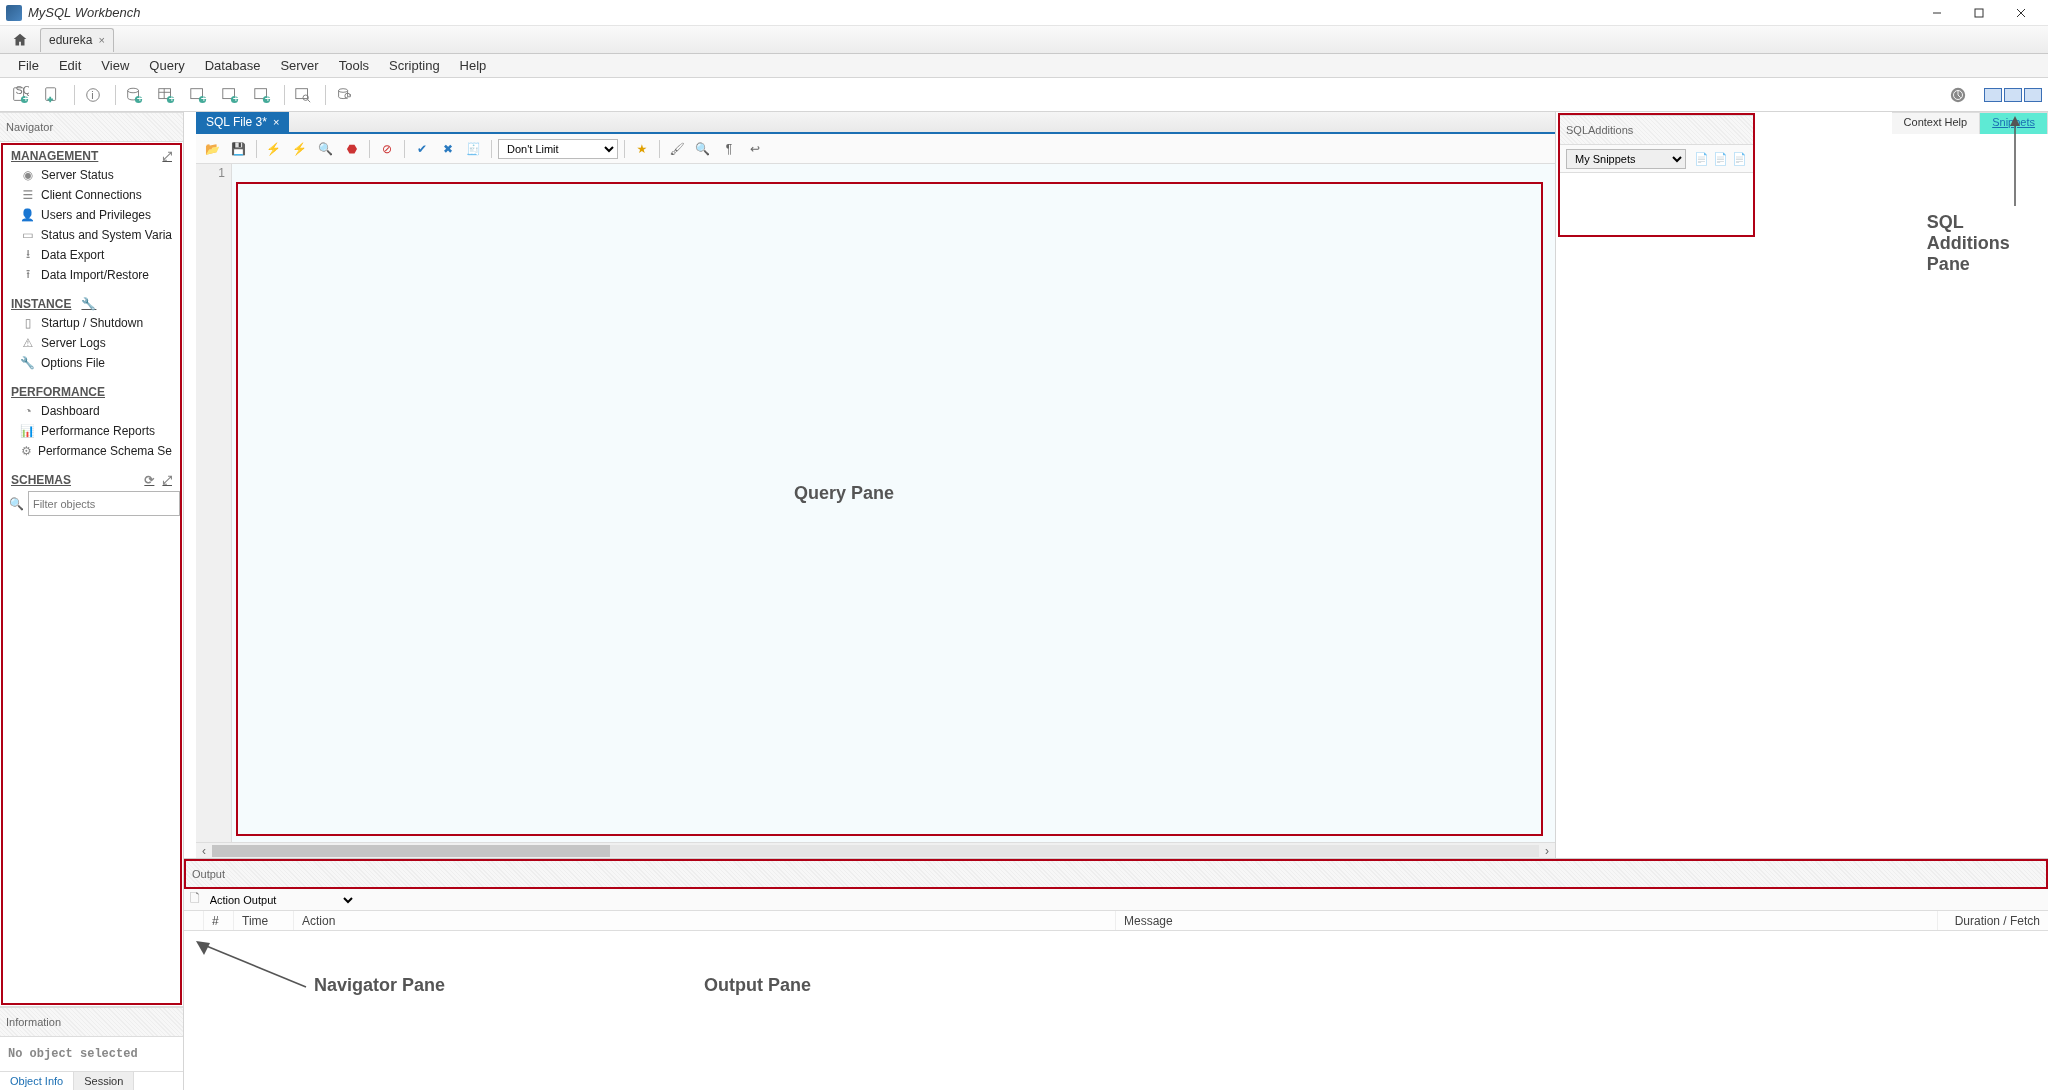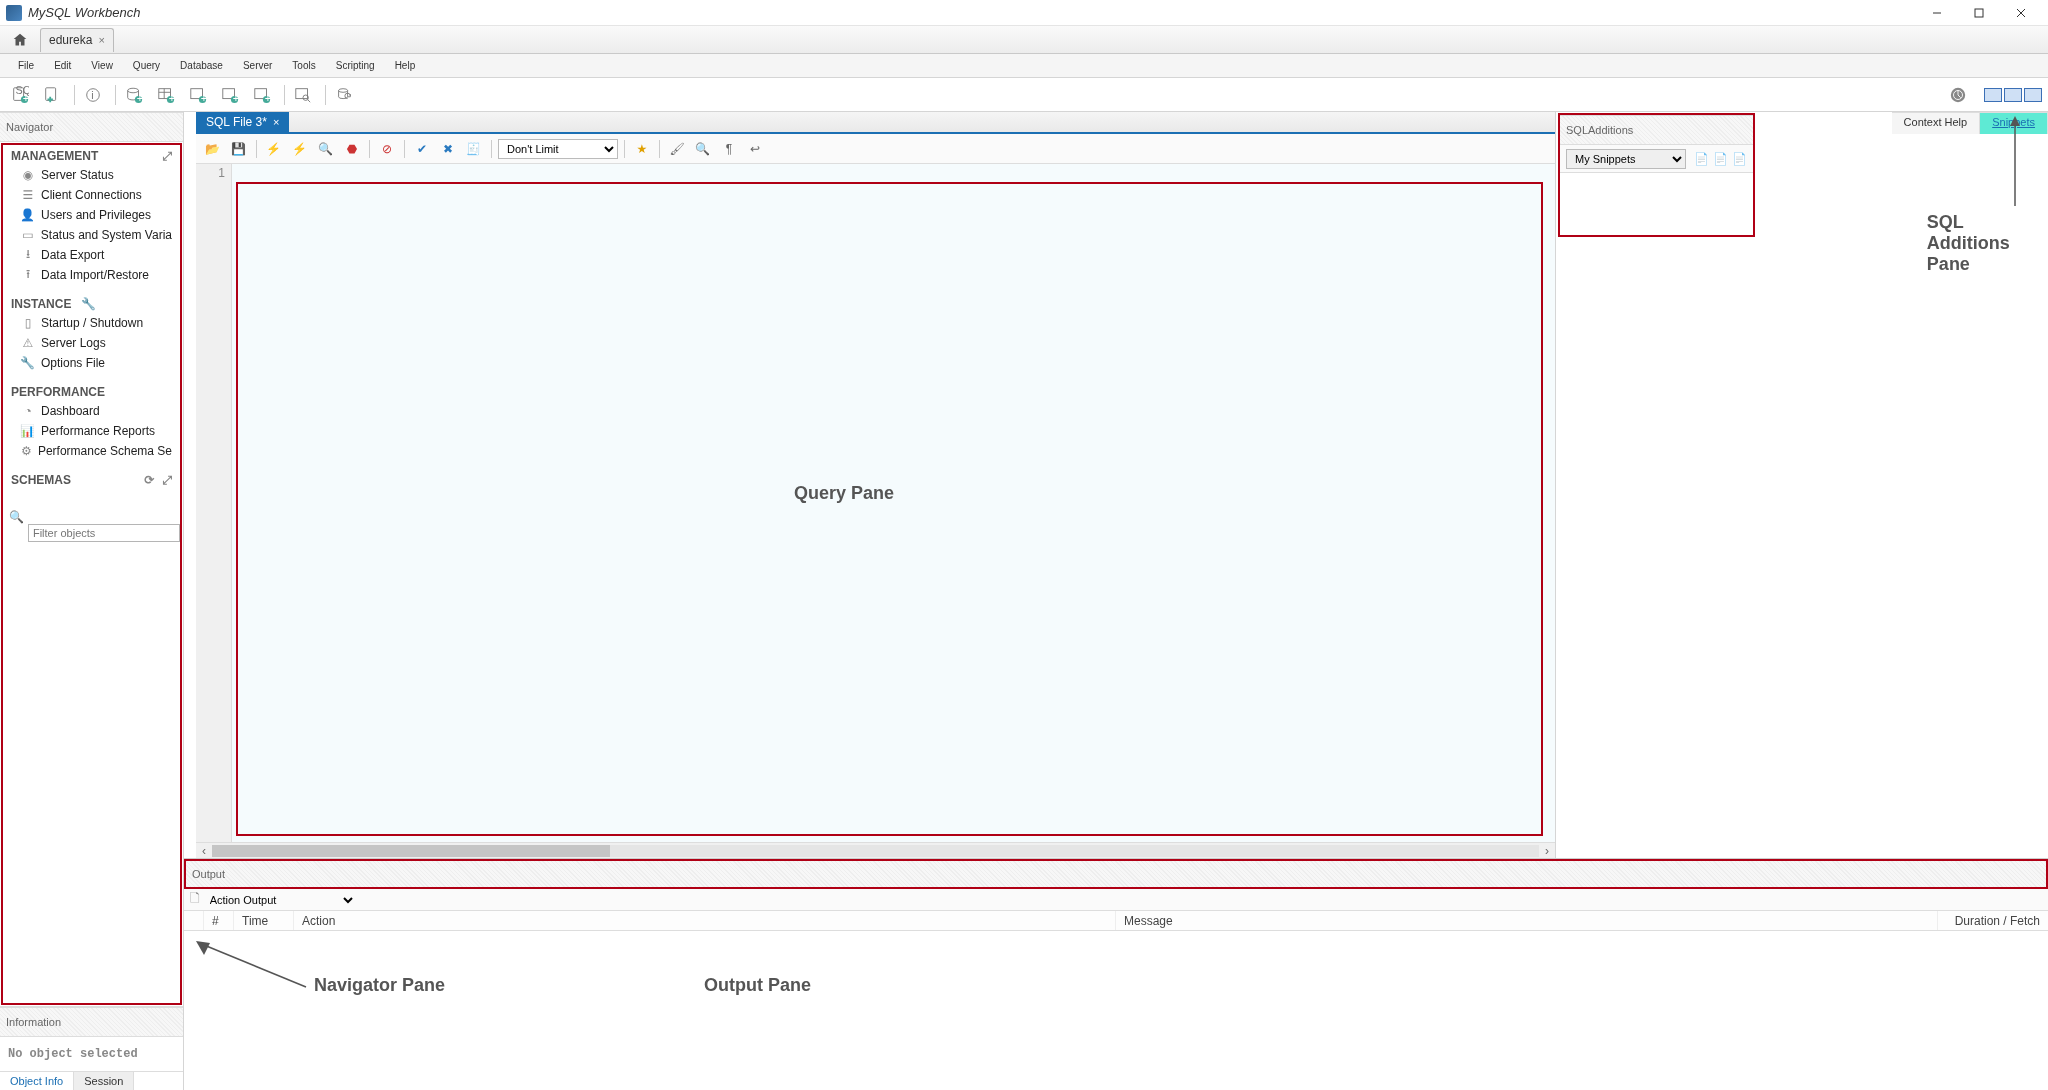--- a/index.html
+++ b/index.html
@@ -13,44 +13,44 @@
 .titlebar .win-btn svg { width: 10px; height: 10px; }
 
 
 .conntabs { display: flex; align-items: center; height: 28px; background: linear-gradient(#fafafa,#ececec); border-bottom: 1px solid #c9c9c9; padding-left: 6px; }
 .home-btn { width: 28px; height: 24px; display:flex; align-items:center; justify-content:center; }
 .conntab { display: flex; align-items: center; height: 24px; padding: 0 8px; margin-left: 6px; border: 1px solid #bbb; border-bottom: none; border-radius: 3px 3px 0 0; background: #efefef; }
 .conntab .close-x { margin-left: 6px; color: #777; font-size: 11px; }
 
 
 .menubar { display: flex; align-items: center; height: 24px; padding: 4px 8px; border-bottom: 1px solid #d5d5d5; background: #f5f5f5; }
-.menubar span { padding: 0 10px; font-size: 10px; }
+.menubar span { padding: 0 10px; font-size: 13px; }
 
 
 .toolbar { display: flex; align-items: center; height: 34px; padding: 0 6px; background: #fff; border-bottom: 1px solid #d5d5d5; }
 .toolbar .tbtn { width: 28px; height: 28px; display: flex; align-items: center; justify-content: center; margin-right: 4px; color:#555; }
 .toolbar .sep { width: 1px; height: 20px; background: #ccc; margin: 0 4px; }
 .toolbar .spacer { flex: 1; }
 .layout-btns { display: flex; gap: 2px; margin-left: 8px; }
 .layout-btn { width: 18px; height: 14px; border: 1px solid #3b6fb5; background: #cfe0f5; }
 
 
 .main { position: absolute; top: 0; left: 0; right: 0; bottom: 0; padding-top: 112px; display: flex; }
 .leftcol { width: 184px; min-width: 184px; display: flex; flex-direction: column; border-right: 1px solid #d5d5d5; }
 .midright { flex: 1; display: flex; flex-direction: column; }
 
 
 .panel-head { height: 30px; font-size: 11px; color: #666; background: repeating-linear-gradient(45deg,#eee,#eee 1px,#f7f7f7 1px,#f7f7f7 3px); padding: 8px 6px; display: flex; align-items: center; border-top: 1px solid #ddd; border-bottom: 1px solid #ddd; }
 .navigator { flex: 1; overflow: hidden; border: 2px solid #b00015; margin: 1px; position: relative; background:#fff; }
-.nav-section { font-size: 11px; font-weight: bold; color: #555; padding: 4px 8px 2px; display:flex; align-items:center; gap:6px; }
+.nav-section { font-size: 11px; font-weight: bold; color: #555; padding: 4px 8px 2px; display:flex; align-items:center; gap:6px;text-decoration:underline; }
 .nav-section .expand-ic { margin-left:auto; color:#888; }
 .nav-item { display: flex; align-items: center; padding: 2px 8px 2px 18px; font-size: 12px; color: #222; height: 20px; white-space: nowrap; overflow: hidden; }
 .nav-item .nic { width: 14px; height: 14px; margin-right: 6px; display:inline-flex; align-items:center; justify-content:center; color:#888; }
 .schema-filter { display:flex; align-items:center; padding: 2px 6px; gap:4px; }
-.schema-filter input { flex:1; border:1px solid #b5b5b5; background:#fff; padding:1px 4px; font-size:11px; height:18px;margin-top:33px; }
+.schema-filter input { flex:1; border:1px solid #b5b5b5; background:#fff; padding:1px 4px; font-size:11px; height:25px; }
 .info-panel { border-top: 1px solid #ddd; }
 .info-body { padding: 10px 8px; color:#888; font-weight:bold; font-size:12px;font-family:Liberation Mono, monospace; }
 .info-tabs { display:flex; border-top:1px solid #ddd; }
 .info-tab { padding:3px 10px; font-size:11px; border-right:1px solid #ddd; }
 .info-tab.active { color:#1b6fb3; }
 .info-tab.inactive { background:#eee; }
 
 
 .midrow { flex: 1; display: flex; min-height: 0; }
 .querycol { flex: 1; display: flex; flex-direction: column; border-right: 1px solid #d5d5d5; min-width: 0; padding-left: 12px; }

